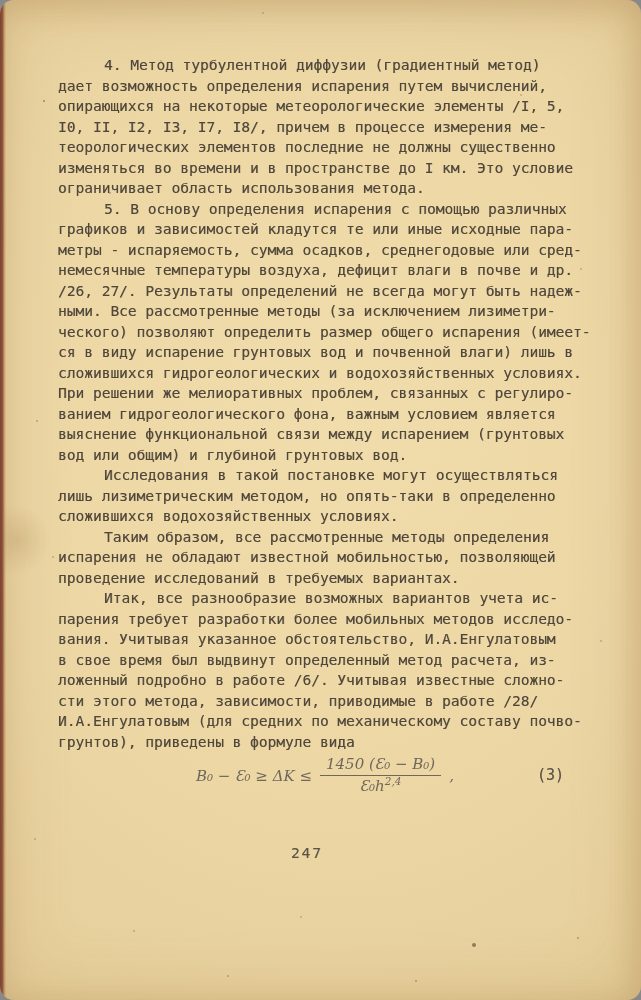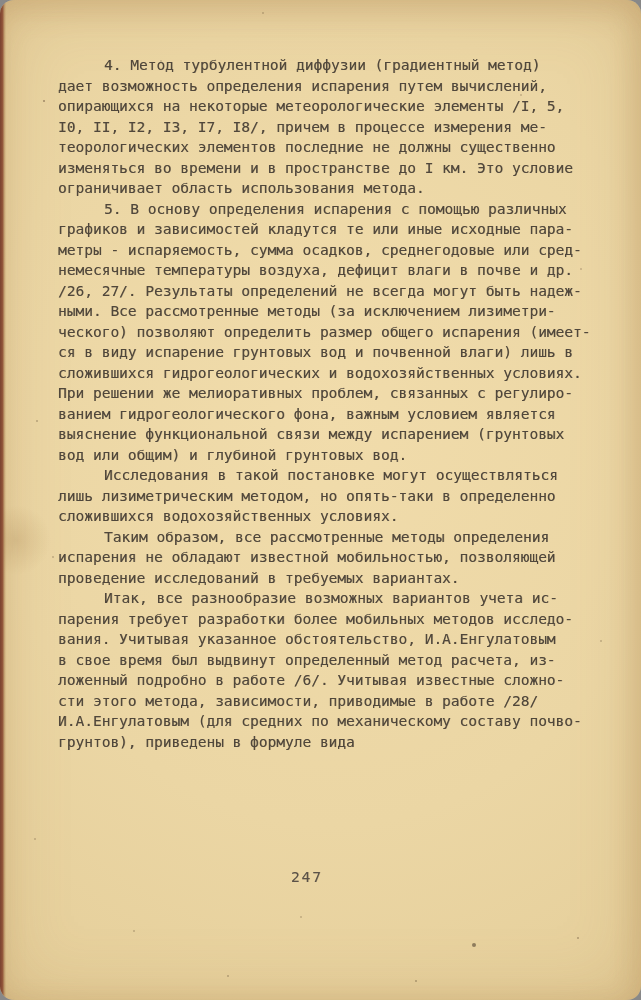--- a/index.html
+++ b/index.html
@@ -76,29 +76,39 @@
     color: #5b5248;
     text-shadow: 0.4px 0.4px 0.5px rgba(80,71,59,0.4);
   }
   .page-number {
     position: absolute; top: 845px; left: 0; width: 614px;
     text-align: center;
     font-size: 14.5px;
     letter-spacing: 2px;
     color: #5b5248;
     text-shadow: 0.4px 0.4px 0.5px rgba(80,71,59,0.4);
-    margin-top: 24px;
   }
 </style>
 </head>
 <body>
 
 <div class="page">
 
   <div class="left-edge"></div>
   <div class="specks"></div>
 
   <div class="text-block"><div class="paragraph"><div class="line indent">4. Метод турбулентной диффузии (градиентный метод)</div><div class="line">дает возможность определения испарения путем вычислений,</div><div class="line">опирающихся на некоторые метеорологические элементы /I, 5,</div><div class="line">I0, II, I2, I3, I7, I8/, причем в процессе измерения ме-</div><div class="line">теорологических элементов последние не должны существенно</div><div class="line">изменяться во времени и в пространстве до I км. Это условие</div><div class="line">ограничивает область использования метода.</div></div><div class="paragraph"><div class="line indent">5. В основу определения испарения с помощью различных</div><div class="line">графиков и зависимостей кладутся те или иные исходные пара-</div><div class="line">метры - испаряемость, сумма осадков, среднегодовые или сред-</div><div class="line">немесячные температуры воздуха, дефицит влаги в почве и др.</div><div class="line">/26, 27/. Результаты определений не всегда могут быть надеж-</div><div class="line">ными. Все рассмотренные методы (за исключением лизиметри-</div><div class="line">ческого) позволяют определить размер общего испарения (имеет-</div><div class="line">ся в виду испарение грунтовых вод и почвенной влаги) лишь в</div><div class="line">сложившихся гидрогеологических и водохозяйственных условиях.</div><div class="line">При решении же мелиоративных проблем, связанных с регулиро-</div><div class="line">ванием гидрогеологического фона, важным условием является</div><div class="line">выяснение функциональной связи между испарением (грунтовых</div><div class="line">вод или общим) и глубиной грунтовых вод.</div></div><div class="paragraph"><div class="line indent">Исследования в такой постановке могут осуществляться</div><div class="line">лишь лизиметрическим методом, но опять-таки в определенно</div><div class="line">сложившихся водохозяйственных условиях.</div></div><div class="paragraph"><div class="line indent">Таким образом, все рассмотренные методы определения</div><div class="line">испарения не обладают известной мобильностью, позволяющей</div><div class="line">проведение исследований в требуемых вариантах.</div></div><div class="paragraph"><div class="line indent">Итак, все разнообразие возможных вариантов учета ис-</div><div class="line">парения требует разработки более мобильных методов исследо-</div><div class="line">вания. Учитывая указанное обстоятельство, И.А.Енгулатовым</div><div class="line">в свое время был выдвинут определенный метод расчета, из-</div><div class="line">ложенный подробно в работе /6/. Учитывая известные сложно-</div><div class="line">сти этого метода, зависимости, приводимые в работе /28/</div><div class="line">И.А.Енгулатовым (для средних по механическому составу почво-</div><div class="line">грунтов), приведены в формуле вида</div></div></div>
 
+  <div class="formula-row">
+    <span class="expr">
+      <span>B₀ − Ɛ₀ ≥ ΔK ≤</span>
+      <span class="frac">
+        <span class="num">1450 (Ɛ₀ − B₀)</span>
+        <span class="den"><span>Ɛ₀h</span><span class="exp">2,4</span></span>
+      </span>
+      <span>,</span>
+    </span>
+    <span class="eqnum">(3)</span>
+  </div>
 
   <div class="page-number">247</div>
 
 </div>
 
 </body></html>

